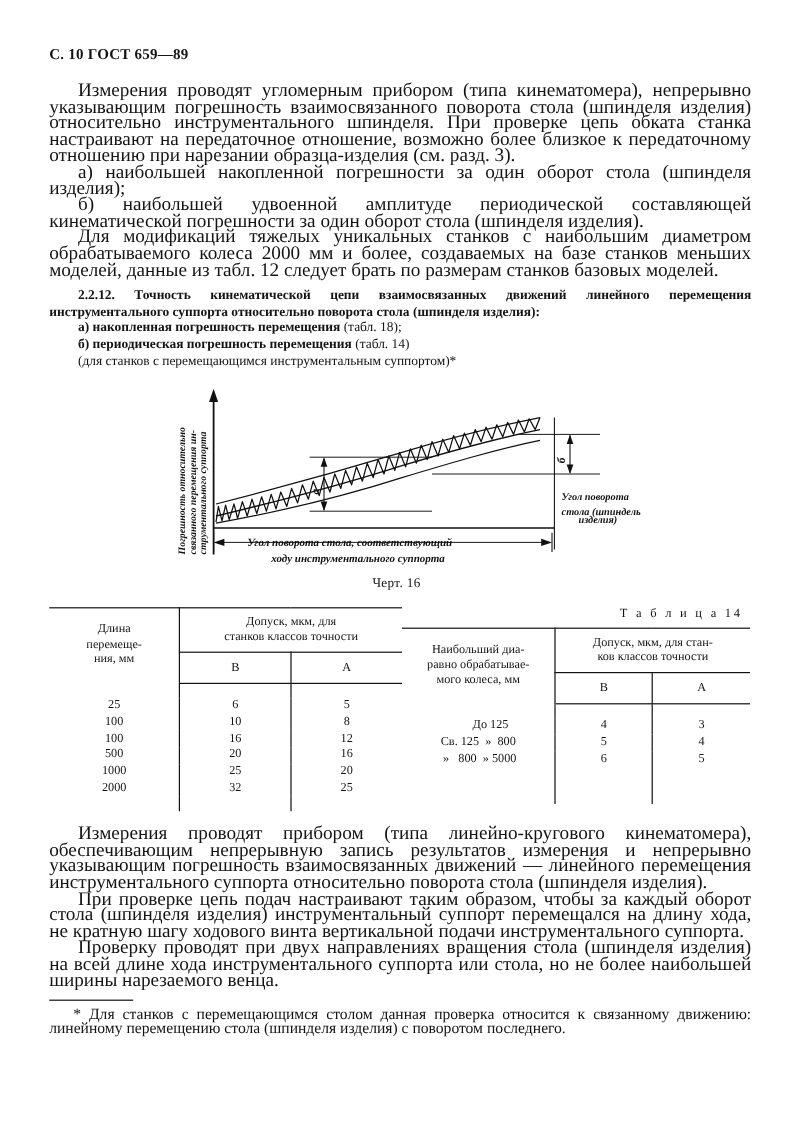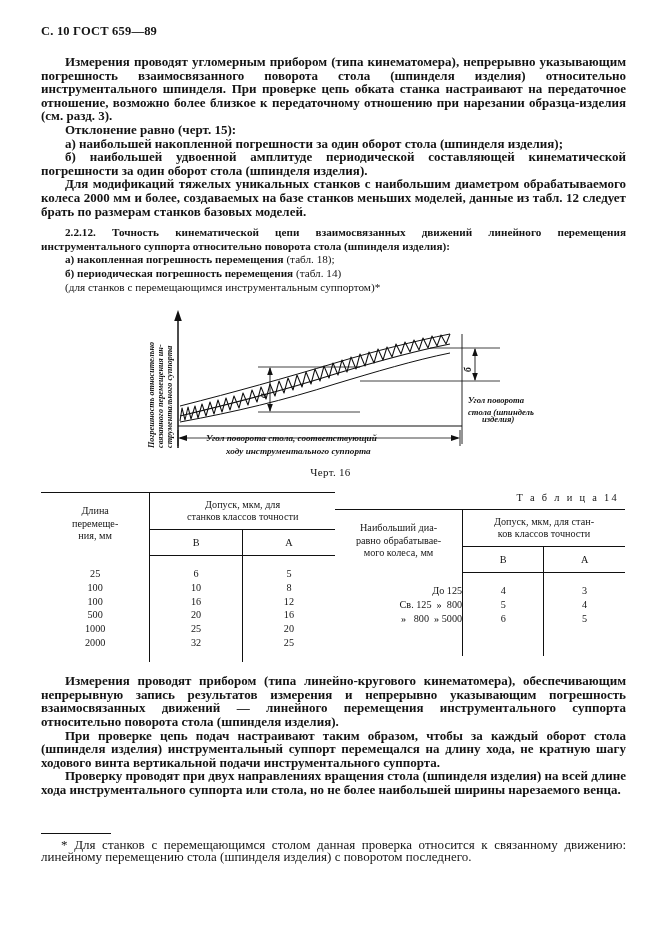--- a/index.html
+++ b/index.html
@@ -14,39 +14,38 @@
     font-family: "Liberation Serif", "DejaVu Serif", serif;
     color: #141414;
     position: relative;
     overflow: hidden;
   }
   .page {
     position: relative;
     width: 661px;
     height: 936px;
     box-sizing: border-box;
-    padding: 24px 30px 0 30px;
+    padding: 38px 30px 0 30px;
   }
 
   
   .page-header {
     font-size: 12.5px;
     font-weight: bold;
     letter-spacing: 0.2px;
     margin: 0 0 16px 11px;
   }
 
   
   .body-text {
-    font-size: 13px;
+    font-size: 16px;
     line-height: 13.6px;
     text-align: justify;
     text-justify: inter-word;
     margin: 0 5px 0 11px;
-    font-weight: bold;
   }
   .body-text p {
     margin: 0;
     text-indent: 24px;
   }
   .body-text p.list-item { text-indent: 24px; }
   .note {
     font-size: 11.2px;
     line-height: 13.6px;
     text-indent: 24px;
@@ -124,21 +123,21 @@
     padding: 6px 4px 5px 4px;
   }
   table.gost th.sub {
     padding: 7px 0 7px 0;
   }
   table.gost td.num {
     padding: 0.6px 0;
     line-height: 12.6px;
   }
   table.gost td.rng {
-    text-align: right;
+    text-align: center;
     padding: 0.6px 0 0.6px 0;
     line-height: 12.6px;
     white-space: pre;
     margin-left: 11px;
   }
   .spacer-row td { height: 12px; border: none; }
 
   
   .footnote {
     position: absolute;
@@ -163,21 +162,20 @@
 </style>
 </head>
 <body>
 
 <div class="page">
 
   <div class="page-header">С. 10 ГОСТ 659—89</div>
 
   <div class="body-text">
     <p>Измерения проводят угломерным прибором (типа кинематомера), непрерывно указывающим погрешность взаимосвязанного поворота стола (шпинделя изделия) относительно инструментального шпинделя. При проверке цепь обката станка настраивают на передаточное отношение, возможно более близкое к передаточному отношению при нарезании образца-изделия (см. разд. 3).</p>
-    <p>Отклонение равно (черт. 15):</p>
     <p class="list-item">а) наибольшей накопленной погрешности за один оборот стола (шпинделя изделия);</p>
     <p class="list-item">б) наибольшей удвоенной амплитуде периодической составляющей кинематической погрешности за один оборот стола (шпинделя изделия).</p>
     <p>Для модификаций тяжелых уникальных станков с наибольшим диаметром обрабатываемого колеса 2000 мм и более, создаваемых на базе станков меньших моделей, данные из табл. 12 следует брать по размерам станков базовых моделей.</p>
   </div>
 
 
   <div class="clause">
     <p class="ind"><b>2.2.12. </b><b>Точность кинематической цепи взаимосвязанных движений линейного перемещения инструментального суппорта относительно поворота стола (шпинделя изделия):</b></p>
     <p class="ind"><b>а) накопленная погрешность перемещения</b><span> (табл. 18);</span></p>
     <p class="ind"><b>б) периодическая погрешность перемещения</b><span> (табл. 14)</span></p>

